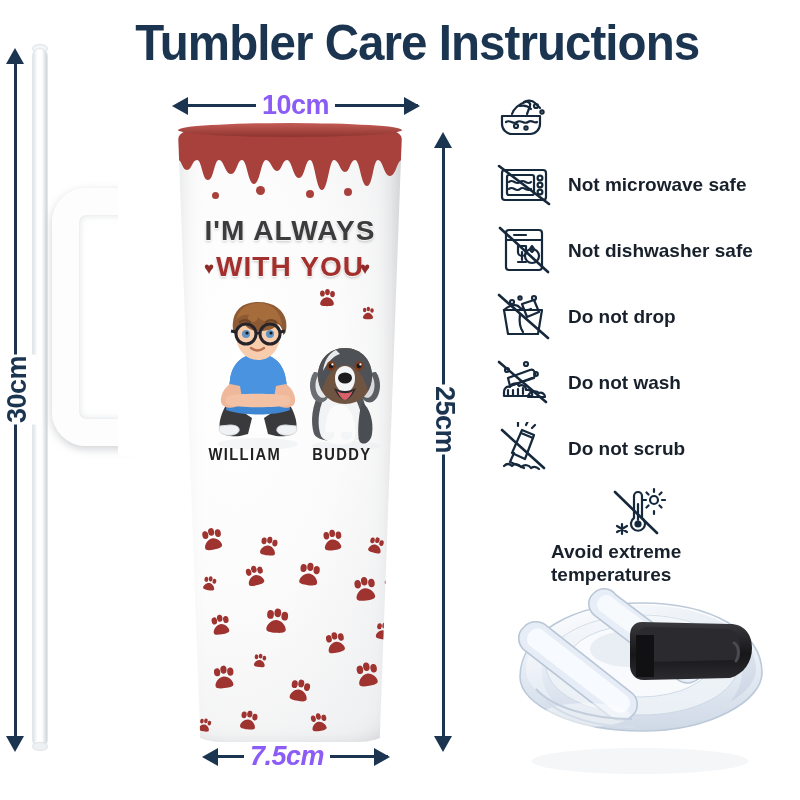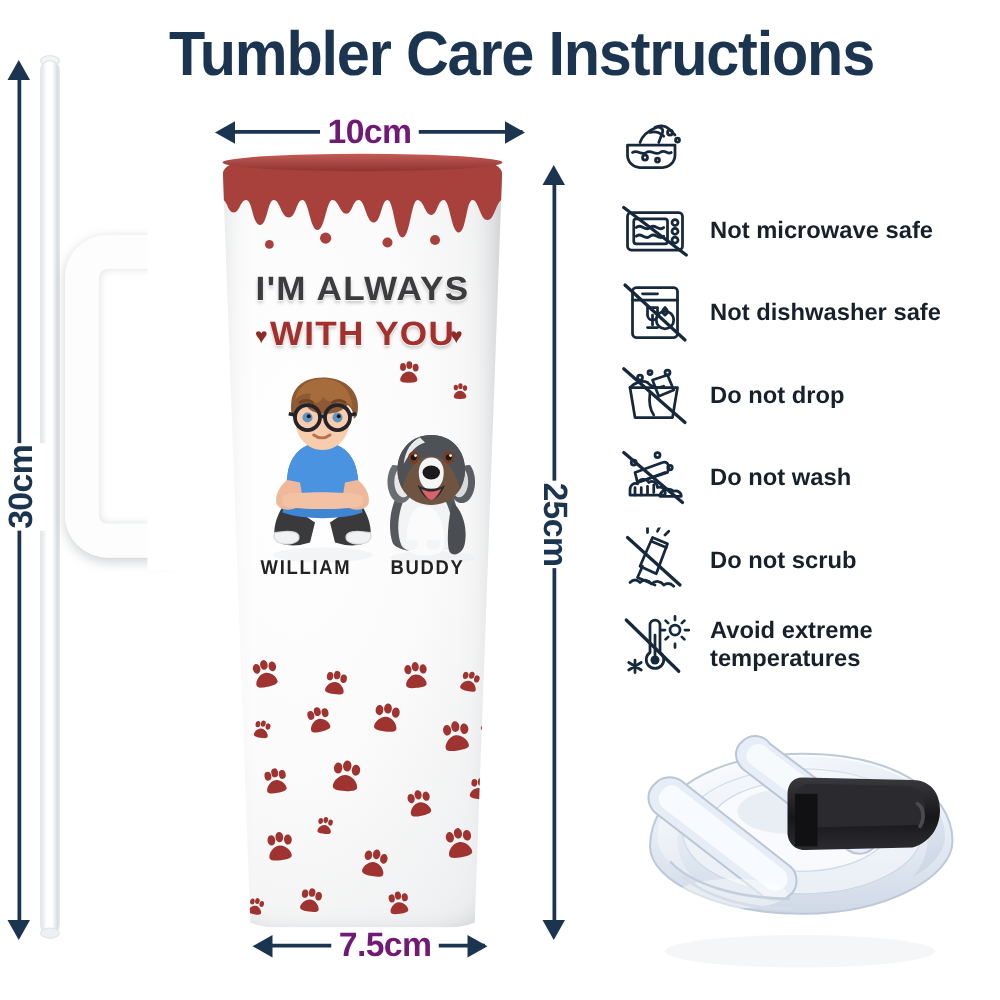--- a/index.html
+++ b/index.html
@@ -41,21 +41,21 @@
   .arr-up{border-left:9px solid transparent;border-right:9px solid transparent;border-bottom:16px solid #1b3450;}
   .arr-down{border-left:9px solid transparent;border-right:9px solid transparent;border-top:16px solid #1b3450;}
   .arr-left{border-top:9px solid transparent;border-bottom:9px solid transparent;border-right:16px solid #1b3450;}
   .arr-right{border-top:9px solid transparent;border-bottom:9px solid transparent;border-left:16px solid #1b3450;}
 
   .vlabel{
     position:absolute;font-size:27px;font-weight:bold;color:#1b3450;
     letter-spacing:-0.5px;white-space:nowrap;background:#fff;padding:4px 0;
   }
   .hlabel{
-    position:absolute;font-size:27px;font-weight:bold;color:#701a75;
+    position:absolute;font-size:27px;font-weight:bold;color:#8b5cf6;
     letter-spacing:-0.5px;white-space:nowrap;background:#fff;padding:0 6px;
   }
 
   
   .tumbler{position:absolute;left:160px;top:130px;width:260px;height:620px;}
   .body{
     position:absolute;left:18px;top:0;width:224px;height:612px;
     background:
       radial-gradient(ellipse at 26% 40%,#ffffff 0%,#fbfbfb 45%,#ebecee 100%);
     border-radius:14px 14px 44px 44px/10px 10px 30px 30px;
@@ -128,21 +128,21 @@
   <div class="hlabel" style="left:256px;top:90px;">10cm</div>
 
   <div class="arrow arr-up" style="left:434px;top:132px;"></div>
   <div class="vline" style="left:441.5px;top:144px;height:594px;"></div>
   <div class="arrow arr-down" style="left:434px;top:736px;"></div>
   <div class="vlabel" style="left:409px;top:400px;width:70px;text-align:center;transform:rotate(90deg);">25cm</div>
 
   <div class="arrow arr-left" style="left:202px;top:748px;"></div>
   <div class="hline" style="left:216px;top:755px;width:172px;"></div>
   <div class="arrow arr-right" style="left:374px;top:748px;"></div>
-  <div class="hlabel" style="left:265px;top:741px;">7.5cm</div>
+  <div class="hlabel" style="left:244px;top:741px;font-style:italic;">7.5cm</div>
 
   <div class="tumbler">
     <div class="body">
 
       <div class="drip">
         <svg width="224" height="76" viewBox="0 0 224 76">
           <path fill="#a8403c" d="M0,0 H224 V30
             c-5,0 -6,16 -12,16 s-7,-16 -12,-16 -5,26 -11,26 -7,-26 -12,-26
             -5,12 -10,12 -6,-12 -11,-12 -6,30 -12,30 -7,-30 -12,-30
             -5,18 -11,18 -7,-18 -12,-18 -5,11 -10,11 -6,-11 -11,-11
@@ -360,21 +360,21 @@
         <path d="M26 8l12 5-9 24-13-6z"></path>
         <path d="M25 11l12 5"></path>
         <path d="M18 31l-4 9 14 6"></path>
         <path d="M8 44c3-3 6-2 8 0 3-3 7-2 9 1 4-3 8-2 10 1 3-2 6-1 8 1"></path>
         <path d="M22 4v-4M30 3l2-4M36 6l3-3"></path>
         <path d="M6 8 48 46" stroke-width="2.6"></path>
       </svg>
       <span class="care-lbl">Do not scrub</span>
     </div>
 
-    <div class="care-row" style="height:64px;">
+    <div class="care-row" style="height:64px;flex-direction:column;">
       <svg class="care-ico" viewBox="0 0 56 52" fill="none" stroke="#16283c" stroke-width="2.2" stroke-linecap="round" stroke-linejoin="round">
         <path d="M24 10a4 4 0 0 1 8 0v22a7 7 0 1 1-8 0z"></path>
         <path d="M28 18v16"></path>
           <circle cx="28" cy="38" r="3.6" fill="#16283c" stroke="none"></circle>
         <circle cx="44" cy="14" r="4"></circle>
         <path d="M44 6v-3M44 25v3M36 14h-3M55 14h-3M38.5 8.5l-2-2M49.5 19.5l2 2M49.5 8.5l2-2M38.5 19.5l-2 2"></path>
         <path d="M12 38v10M7 40l10 6M17 40l-10 6"></path>
         <path d="M5 6 47 47" stroke-width="2.6"></path>
       </svg>
       <span class="care-lbl" style="max-width:190px;">Avoid extreme temperatures</span>

